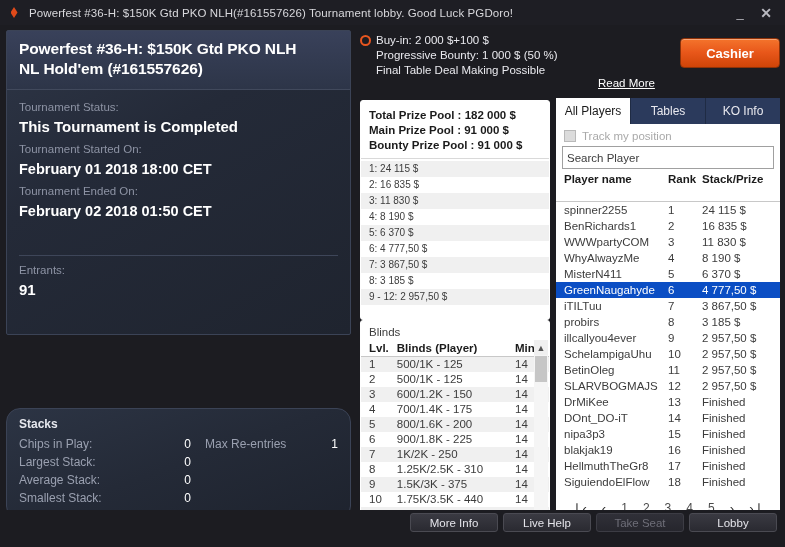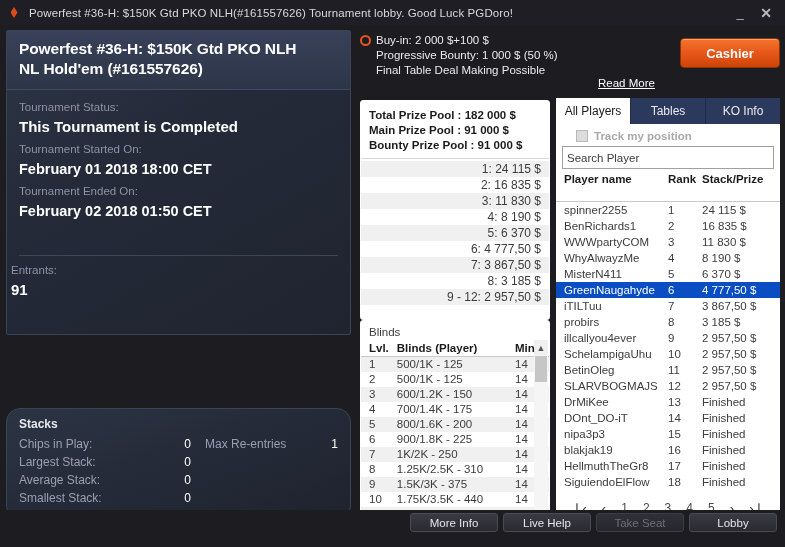--- a/index.html
+++ b/index.html
@@ -46,21 +46,21 @@
   }
   .tourney-head .l1, .tourney-head .l2 {
     color: #ffffff; font-size: 15.5px; font-weight: bold; line-height: 20px;
     letter-spacing: -0.1px;
   }
   .info-body { padding: 9px 12px 0 12px; min-height: 150px; }
   .lbl { color: #8d93a4; font-size: 11.5px; line-height: 17px; }
   .val { color: #ffffff; font-size: 15px; font-weight: bold; line-height: 22px; margin-bottom: 3px; }
   .val.small { font-size: 14.5px; }
   .divider { height: 1px; background: #3e4659; margin: 15px 12px 0 12px; }
-  .entrants-wrap { padding: 6px 12px 30px 4px; }
+  .entrants-wrap { padding: 6px 12px 30px 12px; }
 
   .stacks-panel {
     position: absolute; left: 6px; top: 408px; width: 345px; height: 112px;
     background: linear-gradient(160deg, #2c3444 0%, #242a37 50%, #1e232e 100%);
     border: 1px solid #3b4356; border-radius: 14px; padding: 8px 12px;
   }
   .stacks-title { color: #e6e8ee; font-size: 12px; font-weight: bold; margin-bottom: 4px; }
   .srow { display: flex; align-items: baseline; line-height: 18px; }
   .srow .k { color: #9aa0b0; font-size: 12px; width: 130px; }
   .srow .v { color: #ffffff; font-size: 12px; width: 42px; text-align: right; }
@@ -88,21 +88,21 @@
     display: flex; align-items: center; justify-content: center; cursor: pointer;
     box-shadow: inset 0 1px 0 rgba(255,255,255,.35);
   }
 
   
   .white-panel { background: #ffffff; border: 1px solid #ffffff; border-radius: 3px; overflow: hidden; }
   .prize-panel { position: absolute; left: 360px; top: 100px; width: 190px; height: 220px; }
   .prize-head { padding: 7px 8px 5px 8px; border-bottom: 1px solid #d9d9d9; }
   .prize-head div { color: #1b1b1b; font-size: 11.5px; font-weight: bold; line-height: 15px; }
   .prize-rows { padding-top: 2px; }
-  .prize-row { color: #3c3c3c; font-size: 12px; line-height: 16px; padding: 0 8px; text-align: right; }
+  .prize-row { color: #3c3c3c; font-size: 10px; line-height: 16px; padding: 0 8px; }
   .prize-row:nth-child(odd) { background: #f0f0f0; }
 
   .blinds-panel { position: absolute; left: 360px; top: 320px; width: 190px; height: 202px; }
   .blinds-title { color: #3c3c3c; font-size: 11.5px; padding: 5px 8px 3px 8px; }
   .blinds-table { width: 100%; border-collapse: collapse; }
   .blinds-table th {
     color: #1b1b1b; font-size: 11.5px; font-weight: bold; text-align: left;
     border-bottom: 1px solid #c8c8c8; padding: 1px 0 2px 8px;
   }
   .blinds-table td { color: #3c3c3c; font-size: 11.5px; padding: 0 0 0 8px; line-height: 15px; }
@@ -125,21 +125,21 @@
     font-size: 12px; color: #e8e8ee; background: #2b3a5c; cursor: pointer;
     border-right: 1px solid #223css;
   }
   .tab { border-right: 1px solid #1f2b44; }
   .tab:last-child { border-right: none; }
   .tab.active { background: #ffffff; color: #1b1b1b; font-weight: normal; }
   .players-body {
     position: absolute; left: 0; top: 26px; right: 0; bottom: 0;
     background: #ffffff; border-radius: 0 0 3px 3px; overflow: hidden;
   }
-  .trackrow { display: flex; align-items: center; padding: 6px 6px 4px 20px; font-weight: bold; }
+  .trackrow { display: flex; align-items: center; padding: 6px 6px 4px 8px; }
   .chk { width: 12px; height: 12px; background: #dcdcdc; border: 1px solid #b9b9b9; margin-right: 6px; }
   .trackrow span { color: #a9a9a9; font-size: 11.5px; }
   .searchbox {
     margin: 0 6px 3px 6px; height: 23px; border: 1px solid #a0a0a0; background: #fff;
     display: flex; align-items: center; padding: 0 4px;
   }
   .searchbox input {
     border: none; outline: none; width: 100%; font-size: 11.5px; color: #3c3c3c;
     font-family: "Liberation Sans", sans-serif; background: transparent;
   }

